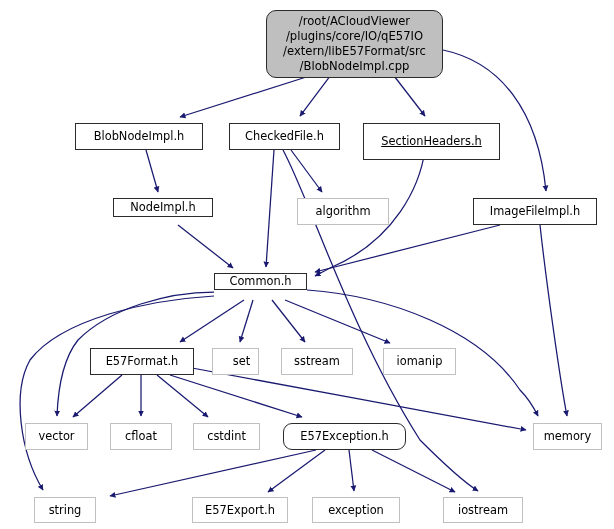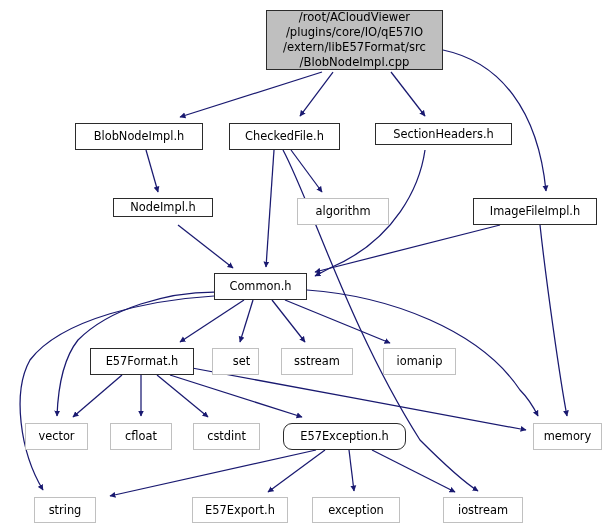--- a/index.html
+++ b/index.html
@@ -84,31 +84,31 @@
         <path d="M 157,375 L 208,417" fill="none" stroke="#191970" stroke-width="1.25" marker-end="url(#arrow)"></path>
         <path d="M 170,375 L 302,417" fill="none" stroke="#191970" stroke-width="1.25" marker-end="url(#arrow)"></path>
         <path d="M 192,368 C 280,385 450,415 526,430" fill="none" stroke="#191970" stroke-width="1.25" marker-end="url(#arrow)"></path>
         <path d="M 316,450 L 110,496" fill="none" stroke="#191970" stroke-width="1.25" marker-end="url(#arrow)"></path>
         <path d="M 325,450 L 268,492" fill="none" stroke="#191970" stroke-width="1.25" marker-end="url(#arrow)"></path>
         <path d="M 349,450 L 354,491" fill="none" stroke="#191970" stroke-width="1.25" marker-end="url(#arrow)"></path>
         <path d="M 372,450 L 455,492" fill="none" stroke="#191970" stroke-width="1.25" marker-end="url(#arrow)"></path>
       </g>
   </svg>
   <div id="node-group">
-      <div class="node root" style="left: 266px; top: 10px; width: 177px; height: 60px; background: rgb(191, 191, 191); border-color: rgb(43, 43, 43);">/root/ACloudViewer
+      <div class="node root" style="left: 266px; top: 10px; width: 177px; height: 68px; background: rgb(191, 191, 191); border-color: rgb(43, 43, 43); border-radius: 10px;">/root/ACloudViewer
 /plugins/core/IO/qE57IO
 /extern/libE57Format/src
 /BlobNodeImpl.cpp</div>
       <div class="node hdr" style="left: 75px; top: 123px; width: 128px; height: 27px; border-color: rgb(43, 43, 43);">BlobNodeImpl.h</div>
       <div class="node hdr" style="left: 229px; top: 123px; width: 111px; height: 27px; border-color: rgb(43, 43, 43);">CheckedFile.h</div>
-      <div class="node hdr" style="left: 375px; top: 123px; width: 137px; height: 22px; border-color: rgb(43, 43, 43);">SectionHeaders.h</div>
+      <div class="node hdr" style="left: 363px; top: 123px; width: 137px; height: 37px; border-color: rgb(43, 43, 43); text-decoration: underline;">SectionHeaders.h</div>
       <div class="node hdr" style="left: 113px; top: 198px; width: 100px; height: 19px; border-color: rgb(43, 43, 43);">NodeImpl.h</div>
       <div class="node lib" style="left: 297px; top: 198px; width: 92px; height: 27px; border-color: rgb(192, 192, 192);">algorithm</div>
       <div class="node hdr" style="left: 473px; top: 198px; width: 124px; height: 27px; border-color: rgb(43, 43, 43);">ImageFileImpl.h</div>
-      <div class="node hdr" style="left: 214px; top: 273px; width: 93px; height: 27px; border-color: rgb(43, 43, 43);">Common.h</div>
+      <div class="node hdr" style="left: 214px; top: 273px; width: 93px; height: 17px; border-color: rgb(43, 43, 43);">Common.h</div>
       <div class="node hdr" style="left: 90px; top: 348px; width: 104px; height: 27px; border-color: rgb(43, 43, 43);">E57Format.h</div>
       <div class="node lib" style="left: 212px; top: 348px; width: 47px; height: 27px; border-color: rgb(192, 192, 192); padding-left: 12px;">set</div>
       <div class="node lib" style="left: 281px; top: 348px; width: 72px; height: 27px; border-color: rgb(192, 192, 192);">sstream</div>
       <div class="node lib" style="left: 383px; top: 348px; width: 73px; height: 27px; border-color: rgb(192, 192, 192);">iomanip</div>
       <div class="node lib" style="left: 25px; top: 423px; width: 63px; height: 27px; border-color: rgb(192, 192, 192);">vector</div>
       <div class="node lib" style="left: 110px; top: 423px; width: 62px; height: 27px; border-color: rgb(192, 192, 192);">cfloat</div>
       <div class="node lib" style="left: 193px; top: 423px; width: 67px; height: 27px; border-color: rgb(192, 192, 192);">cstdint</div>
       <div class="node hdr" style="left: 283px; top: 423px; width: 123px; height: 27px; border-color: rgb(43, 43, 43); border-radius: 9px;">E57Exception.h</div>
       <div class="node lib" style="left: 533px; top: 423px; width: 69px; height: 27px; border-color: rgb(192, 192, 192);">memory</div>
       <div class="node lib" style="left: 34px; top: 497px; width: 62px; height: 26px; border-color: rgb(192, 192, 192);">string</div>

